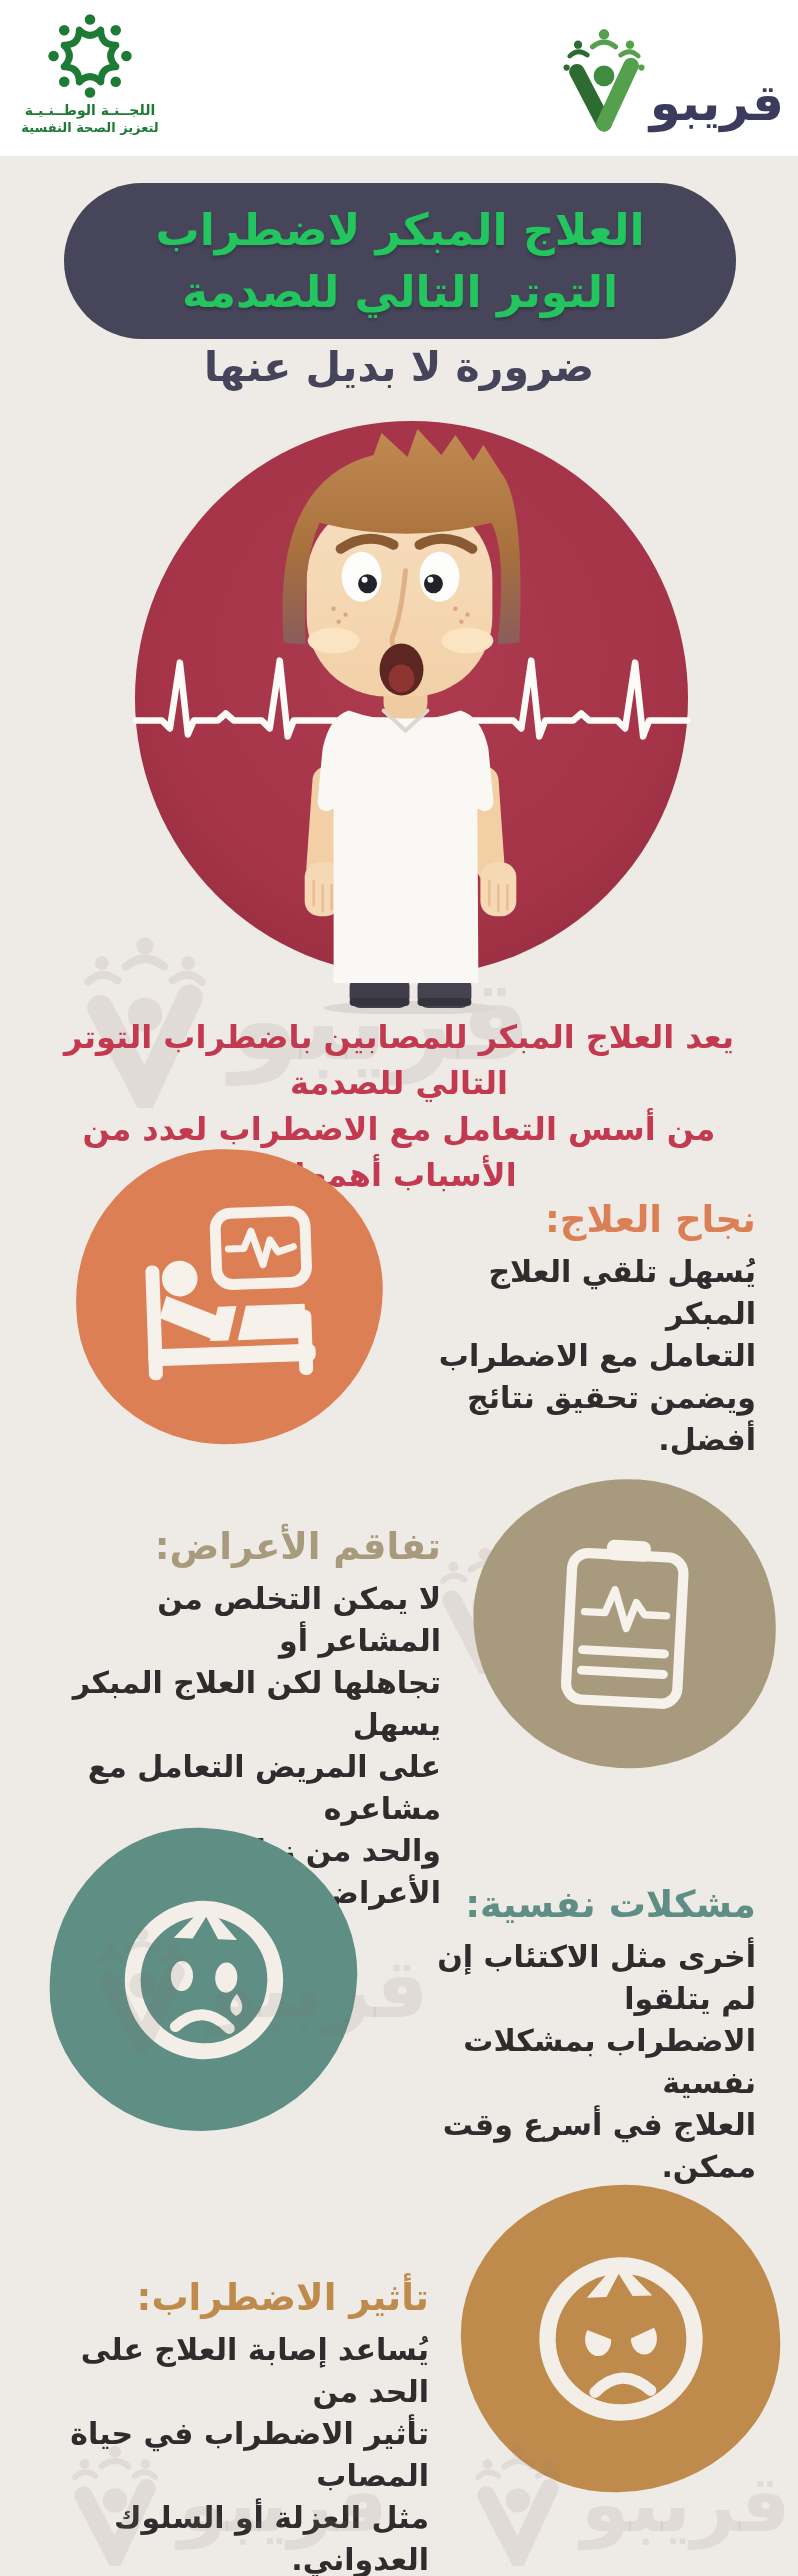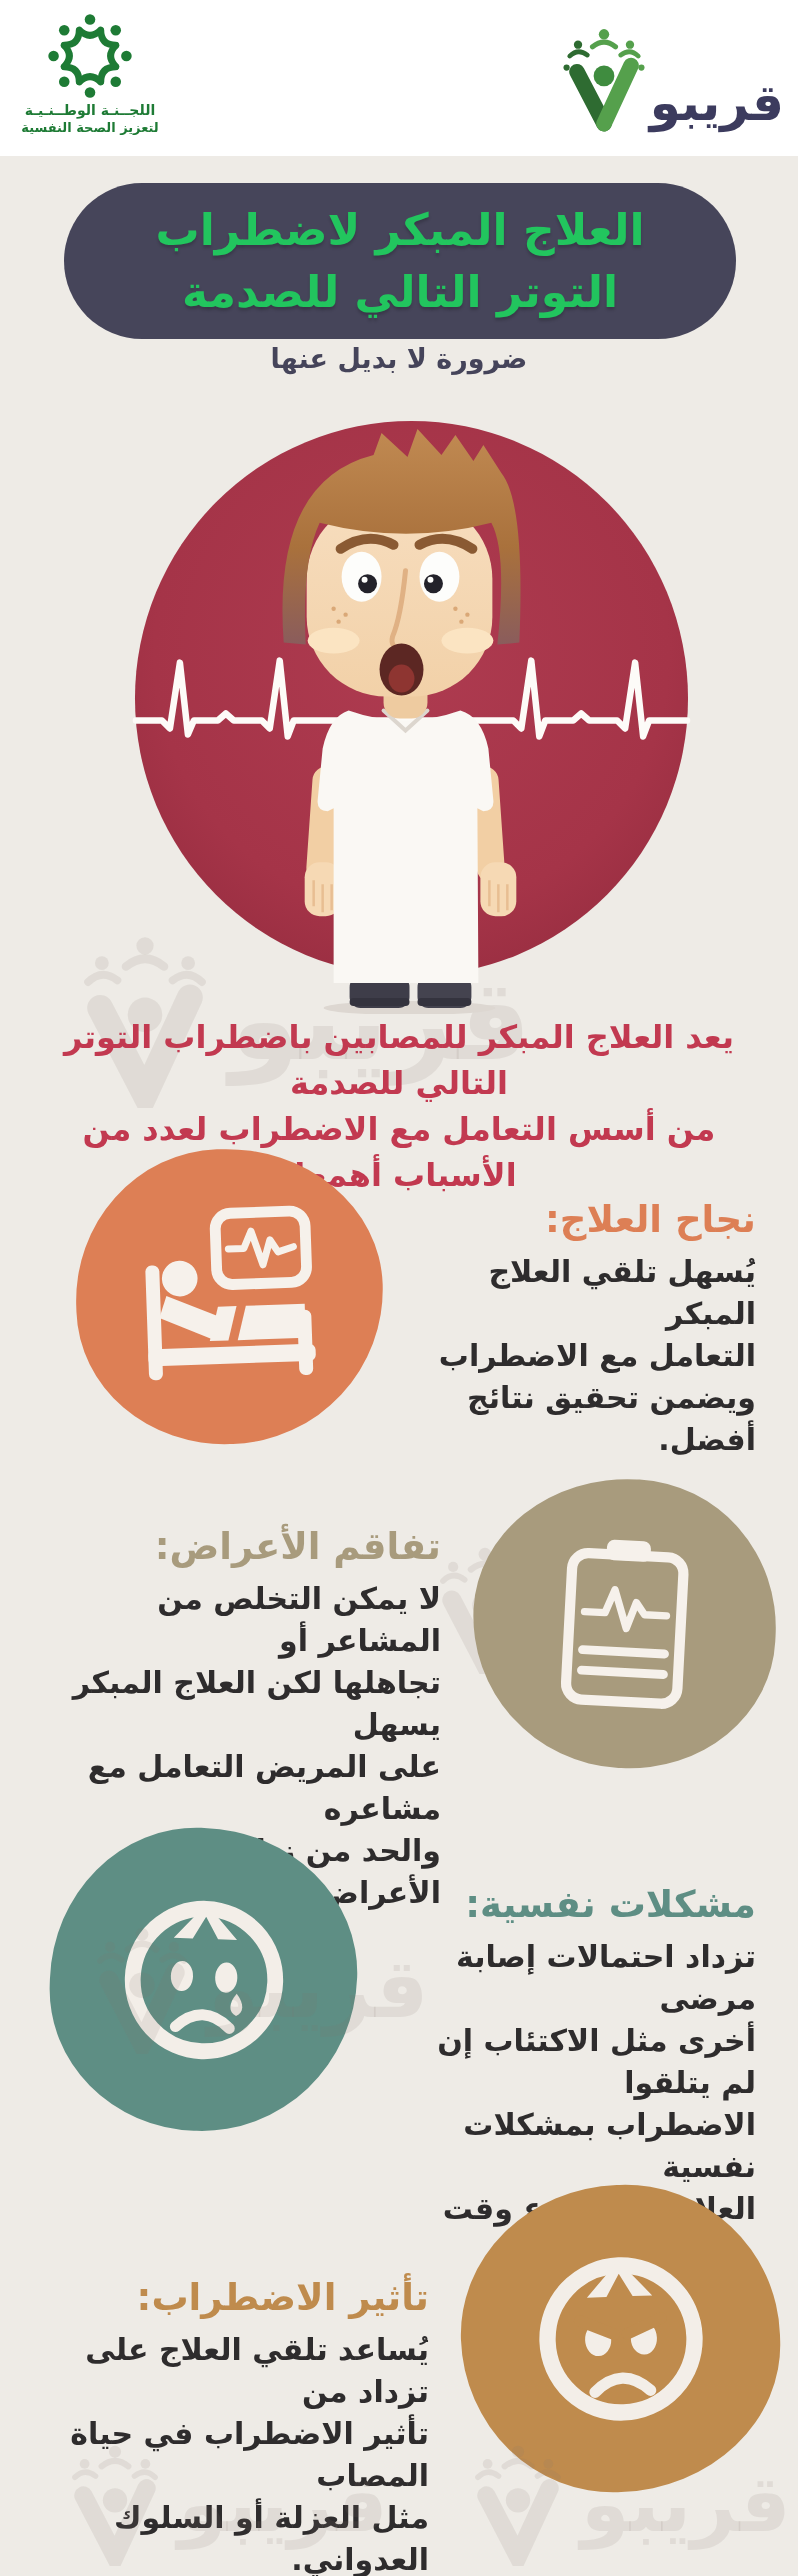--- a/index.html
+++ b/index.html
@@ -17,21 +17,21 @@
   .brand-logo{position:absolute;top:26px;right:14px;display:flex;align-items:flex-end;direction:ltr;}
   .brand-logo .wordmark{color:#3C3B5E;font-size:50px;font-weight:bold;line-height:1;margin-left:4px;padding-bottom:4px;}
   
   .title-box{
     position:absolute;left:64px;top:183px;width:672px;height:156px;border-radius:80px;
     background:#46455A;display:flex;flex-direction:column;justify-content:center;text-align:center;
   }
   .title-line{color:#22c55e;font-size:44px;font-weight:bold;line-height:62px;text-shadow:0 3px 3px rgba(0,0,0,.18);}
   .subtitle{
     position:absolute;left:0;top:343px;width:798px;text-align:center;
-    color:#45445A;font-size:27px;font-weight:bold;letter-spacing:2px;
+    color:#45445A;font-size:41px;font-weight:bold;letter-spacing:2px;
   }
   
   .hero{position:absolute;left:122px;top:411px;width:579px;height:603px;z-index:1;}
   
   .intro{
     position:absolute;left:40px;top:1014px;width:718px;text-align:center;z-index:2;
     color:#C23950;font-size:32px;font-weight:bold;line-height:46px;
   }
   
   .blob{
@@ -282,41 +282,40 @@
         <circle cx="60" cy="60" r="45" fill="none" stroke="#F3EEE8" stroke-width="10"></circle>
         <path d="M40,34 L60,12 L80,34 L68,34 L60,20 L52,34 Z" fill="#F3EEE8"></path>
         <ellipse cx="46" cy="58" rx="7" ry="9.5" fill="#F3EEE8"></ellipse>
         <ellipse cx="74" cy="58" rx="7" ry="9.5" fill="#F3EEE8"></ellipse>
         <path d="M81,68 C86,74 86,80 81,82 C76,80 76,74 81,68 Z" fill="#F3EEE8"></path>
         <path d="M43,90 Q60,74 77,90" fill="none" stroke="#F3EEE8" stroke-width="7" stroke-linecap="round"></path>
       </svg>
     </div>
     <div class="sec-text">
       <h2 class="sec-heading">مشكلات نفسية:</h2>
-      <p class="sec-line">تزداد احتمالات إصابة مرضى</p>
       <p class="sec-line">أخرى مثل الاكتئاب إن لم يتلقوا</p>
       <p class="sec-line">الاضطراب بمشكلات نفسية</p>
       <p class="sec-line">العلاج في أسرع وقت ممكن.</p>
     </div>
   </section>
 
   <section class="s4">
     <div class="blob">
       <svg width="196" height="196" viewBox="0 0 120 120" aria-hidden="true">
         <circle cx="60" cy="60" r="45" fill="none" stroke="#F3EEE8" stroke-width="10"></circle>
         <path d="M40,34 L60,12 L80,34 L68,34 L60,20 L52,34 Z" fill="#F3EEE8"></path>
         <ellipse cx="46" cy="60" rx="8" ry="10" fill="#F3EEE8"></ellipse>
         <ellipse cx="74" cy="60" rx="8" ry="10" fill="#F3EEE8"></ellipse>
         <path d="M35,48 L56,57 M85,48 L64,57" stroke="#BF8B4D" stroke-width="7" stroke-linecap="round"></path>
         <path d="M43,92 Q60,76 77,92" fill="none" stroke="#F3EEE8" stroke-width="7" stroke-linecap="round"></path>
       </svg>
     </div>
     <div class="sec-text">
       <h2 class="sec-heading">تأثير الاضطراب:</h2>
-      <p class="sec-line">يُساعد تلقي العلاج على تزداد من</p>
+      <p class="sec-line">يُساعد إصابة العلاج على الحد من</p>
       <p class="sec-line">تأثير الاضطراب في حياة المصاب</p>
       <p class="sec-line">مثل العزلة أو السلوك العدواني.</p>
     </div>
   </section>
 
   <div class="wm wm1">
     <svg viewBox="0 0 80 102" aria-hidden="true">
       <g stroke="currentColor" fill="currentColor" stroke-linecap="round">
         <circle cx="40" cy="8" r="5" stroke="none"></circle>
           <path d="M29,20 Q40,11 51,20" stroke-width="5" fill="none"></path>

